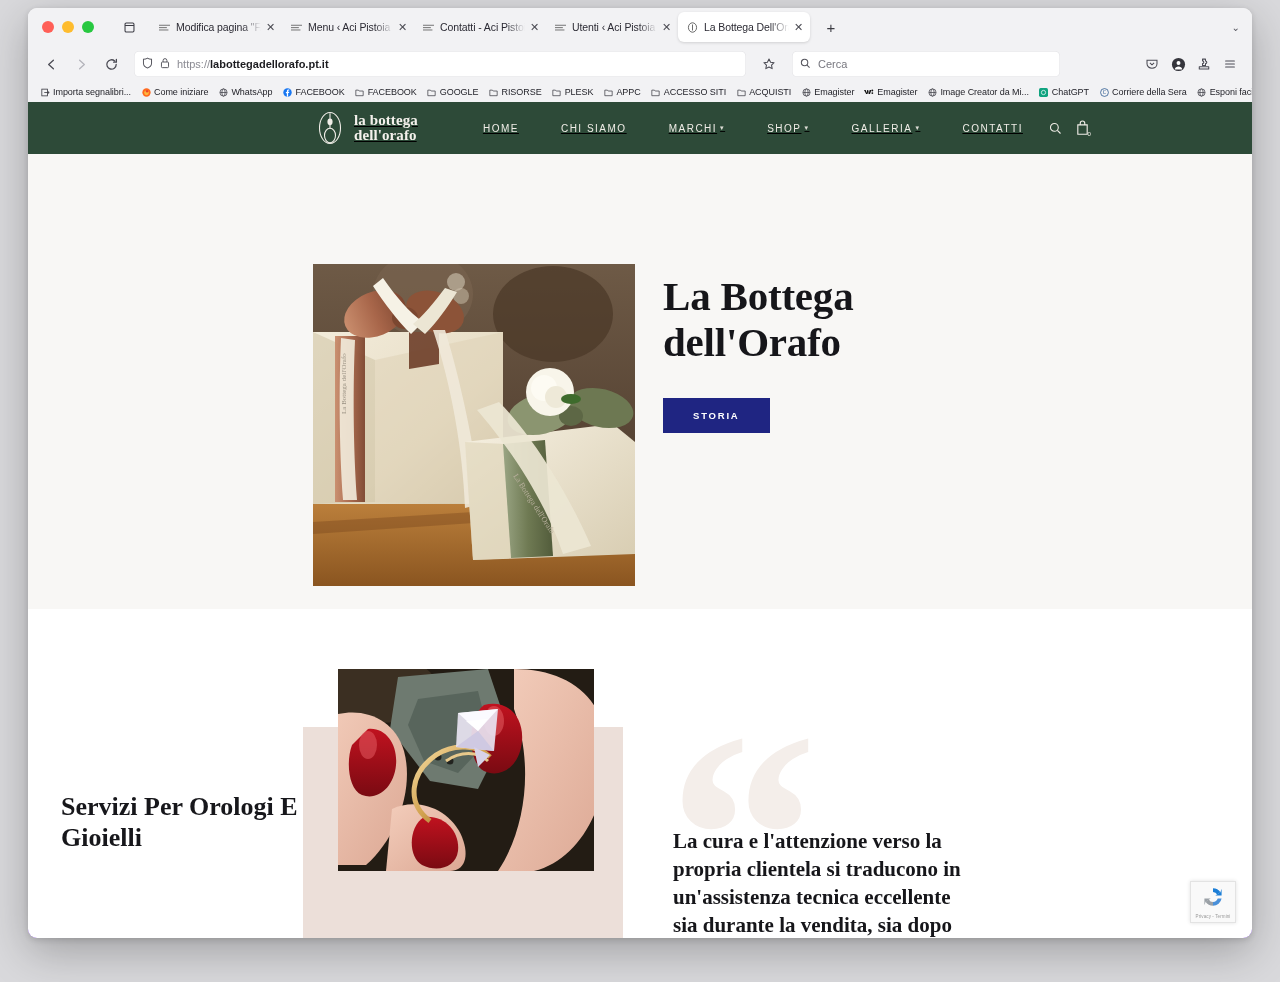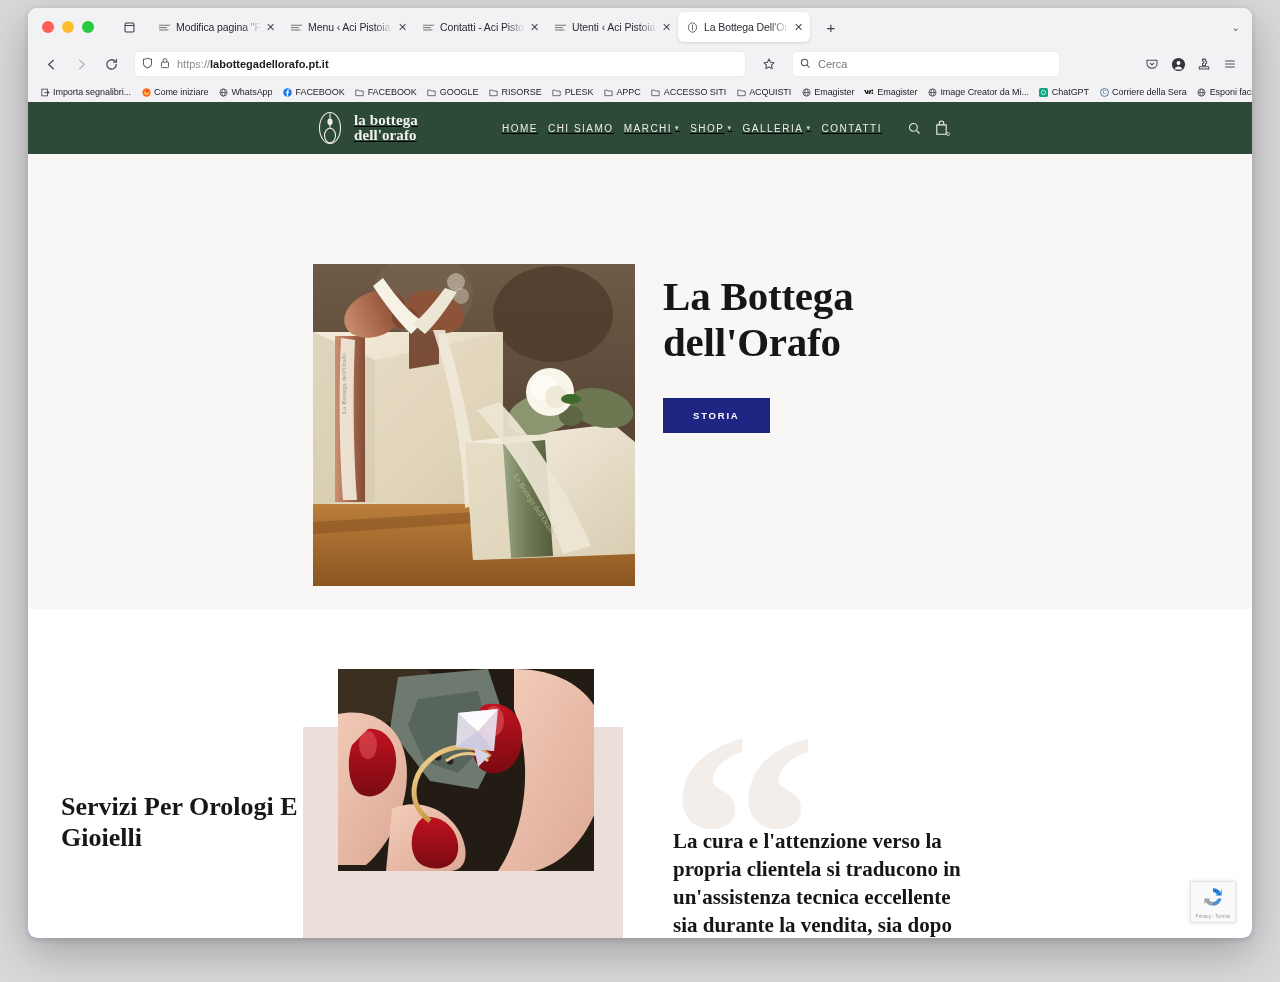--- a/index.html
+++ b/index.html
@@ -153,21 +153,21 @@
     align-items: center;
     padding: 0 0 0 20px;
     position: relative;
   }
   .brand { display: flex; align-items: center; gap: 8px; margin-left: 270px; }
   .brand-mark { width: 28px; height: 34px; flex: 0 0 28px; }
   .brand-text { color: #f4f1ec; line-height: 1.02; font-family: "Liberation Serif", serif; }
   .brand-l1 { font-size: 15px; font-weight: 700; letter-spacing: 0.1px; }
   .brand-l2 { font-size: 15px; font-weight: 700; letter-spacing: 0.1px; }
 
-  .site-nav { display: flex; align-items: flex-start; gap: 10px; margin-left: 84px; }
+  .site-nav { display: flex; align-items: flex-start; gap: 42px; margin-left: 65px; }
   .nav-link {
     color: #f0ede7;
     font-size: 10px;
     letter-spacing: 1.5px;
     font-weight: 400;
     display: flex; align-items: center; gap: 3px;
   }
   .nav-caret { font-size: 7px; opacity: 0.9; }
   .hdr-actions { display: flex; align-items: center; gap: 13px; margin-left: 26px; }
   .hdr-ic { color: #f0ede7; display:flex; align-items:center; }

